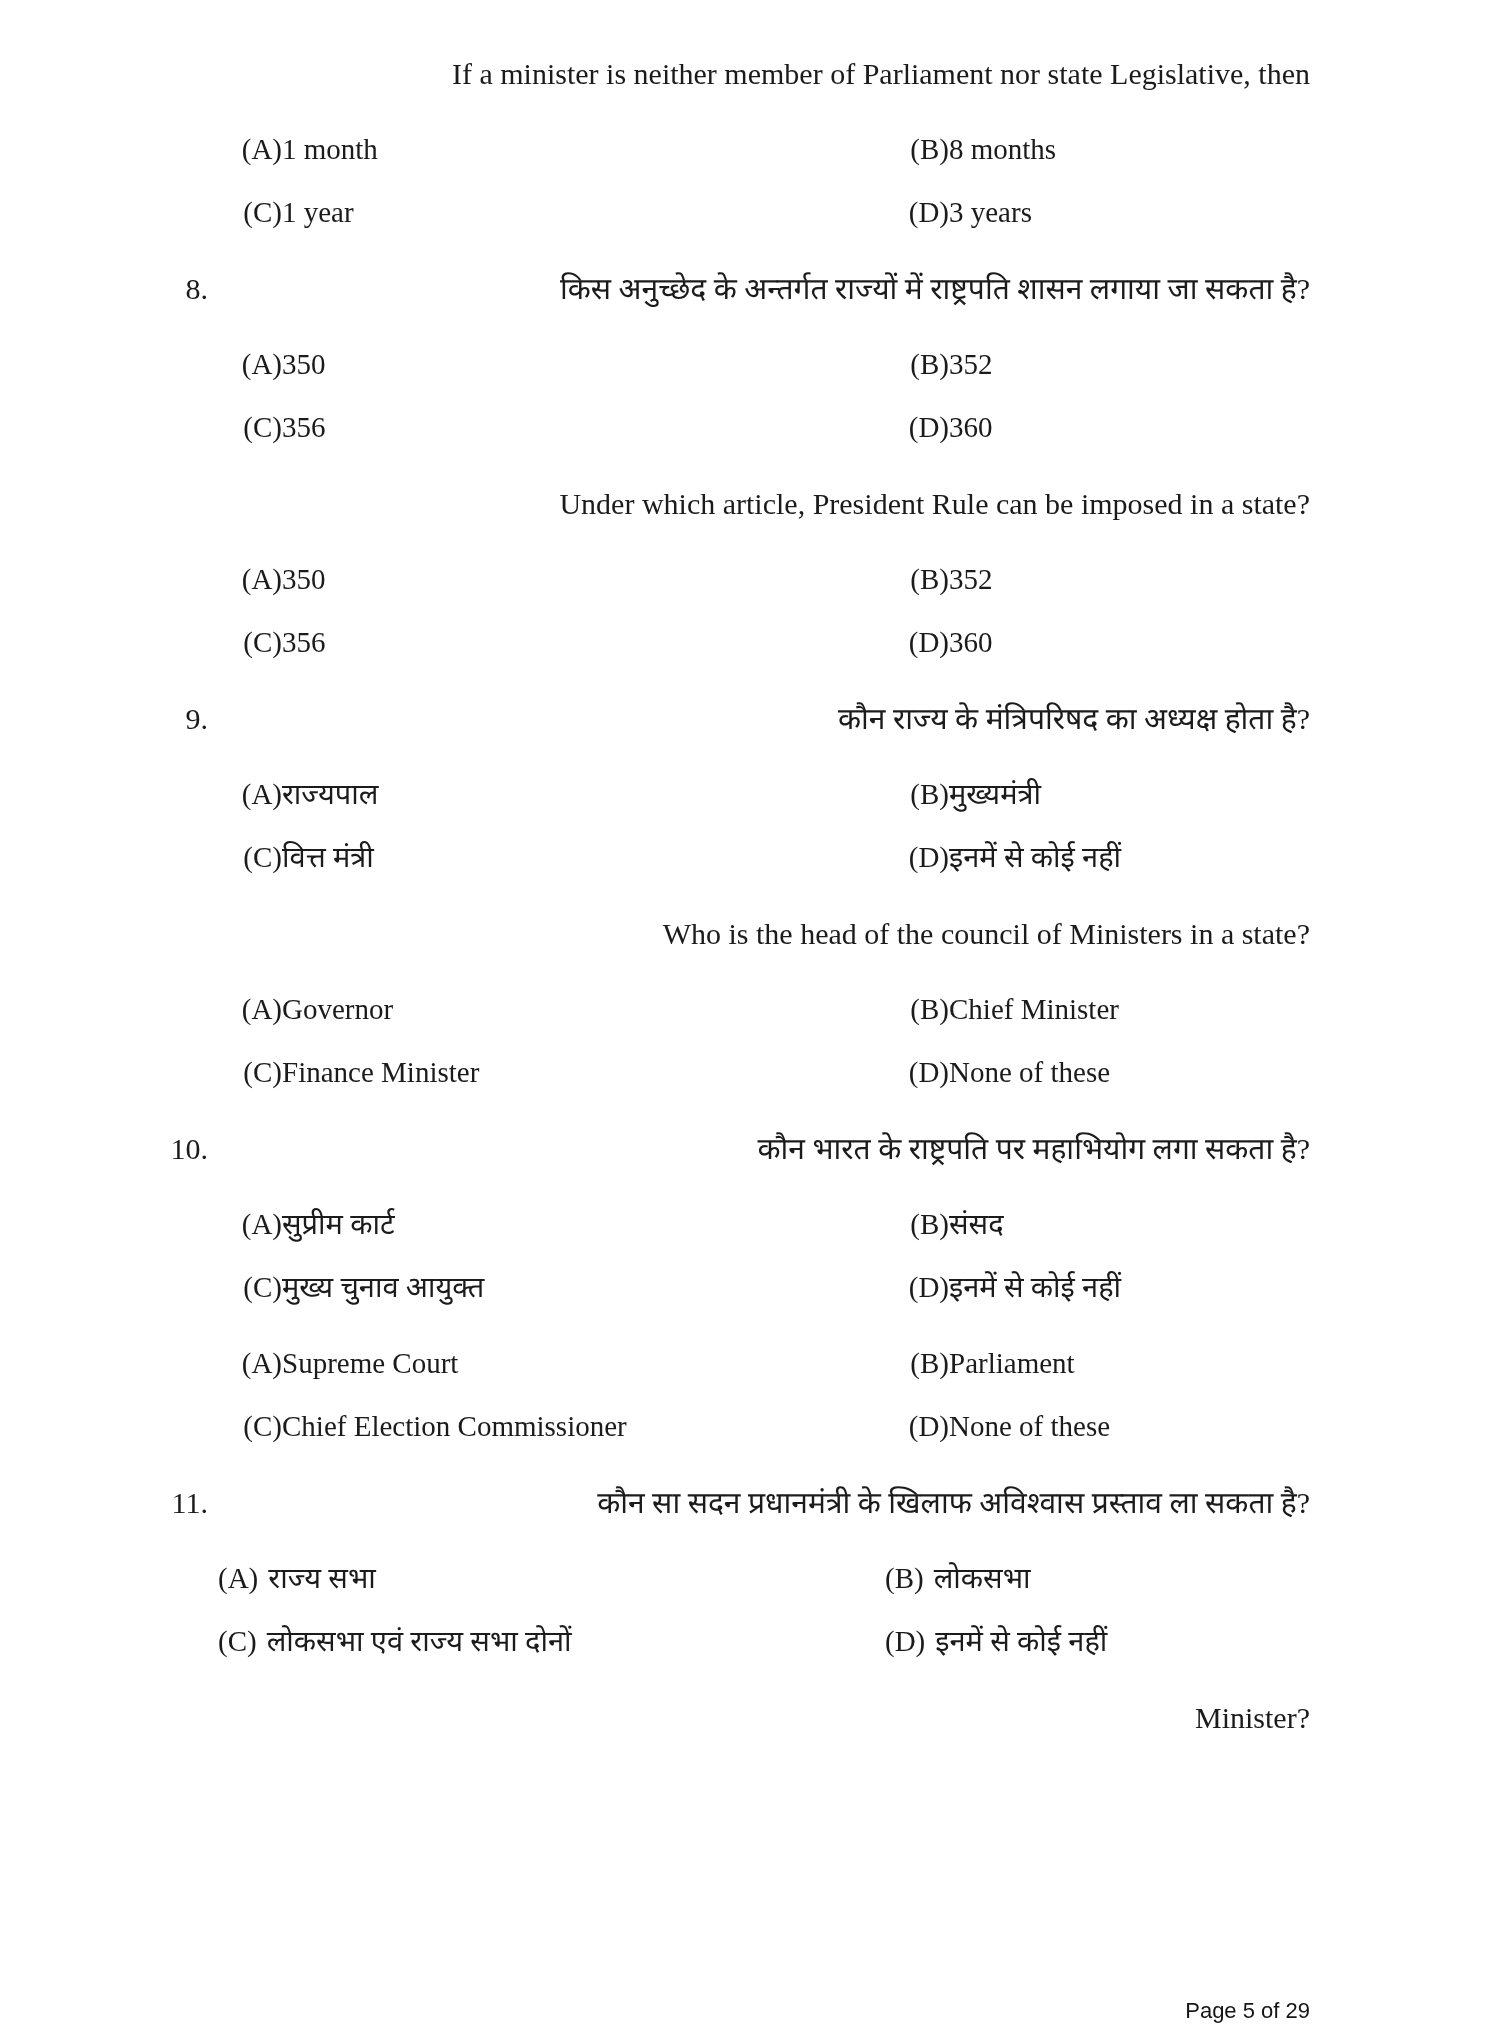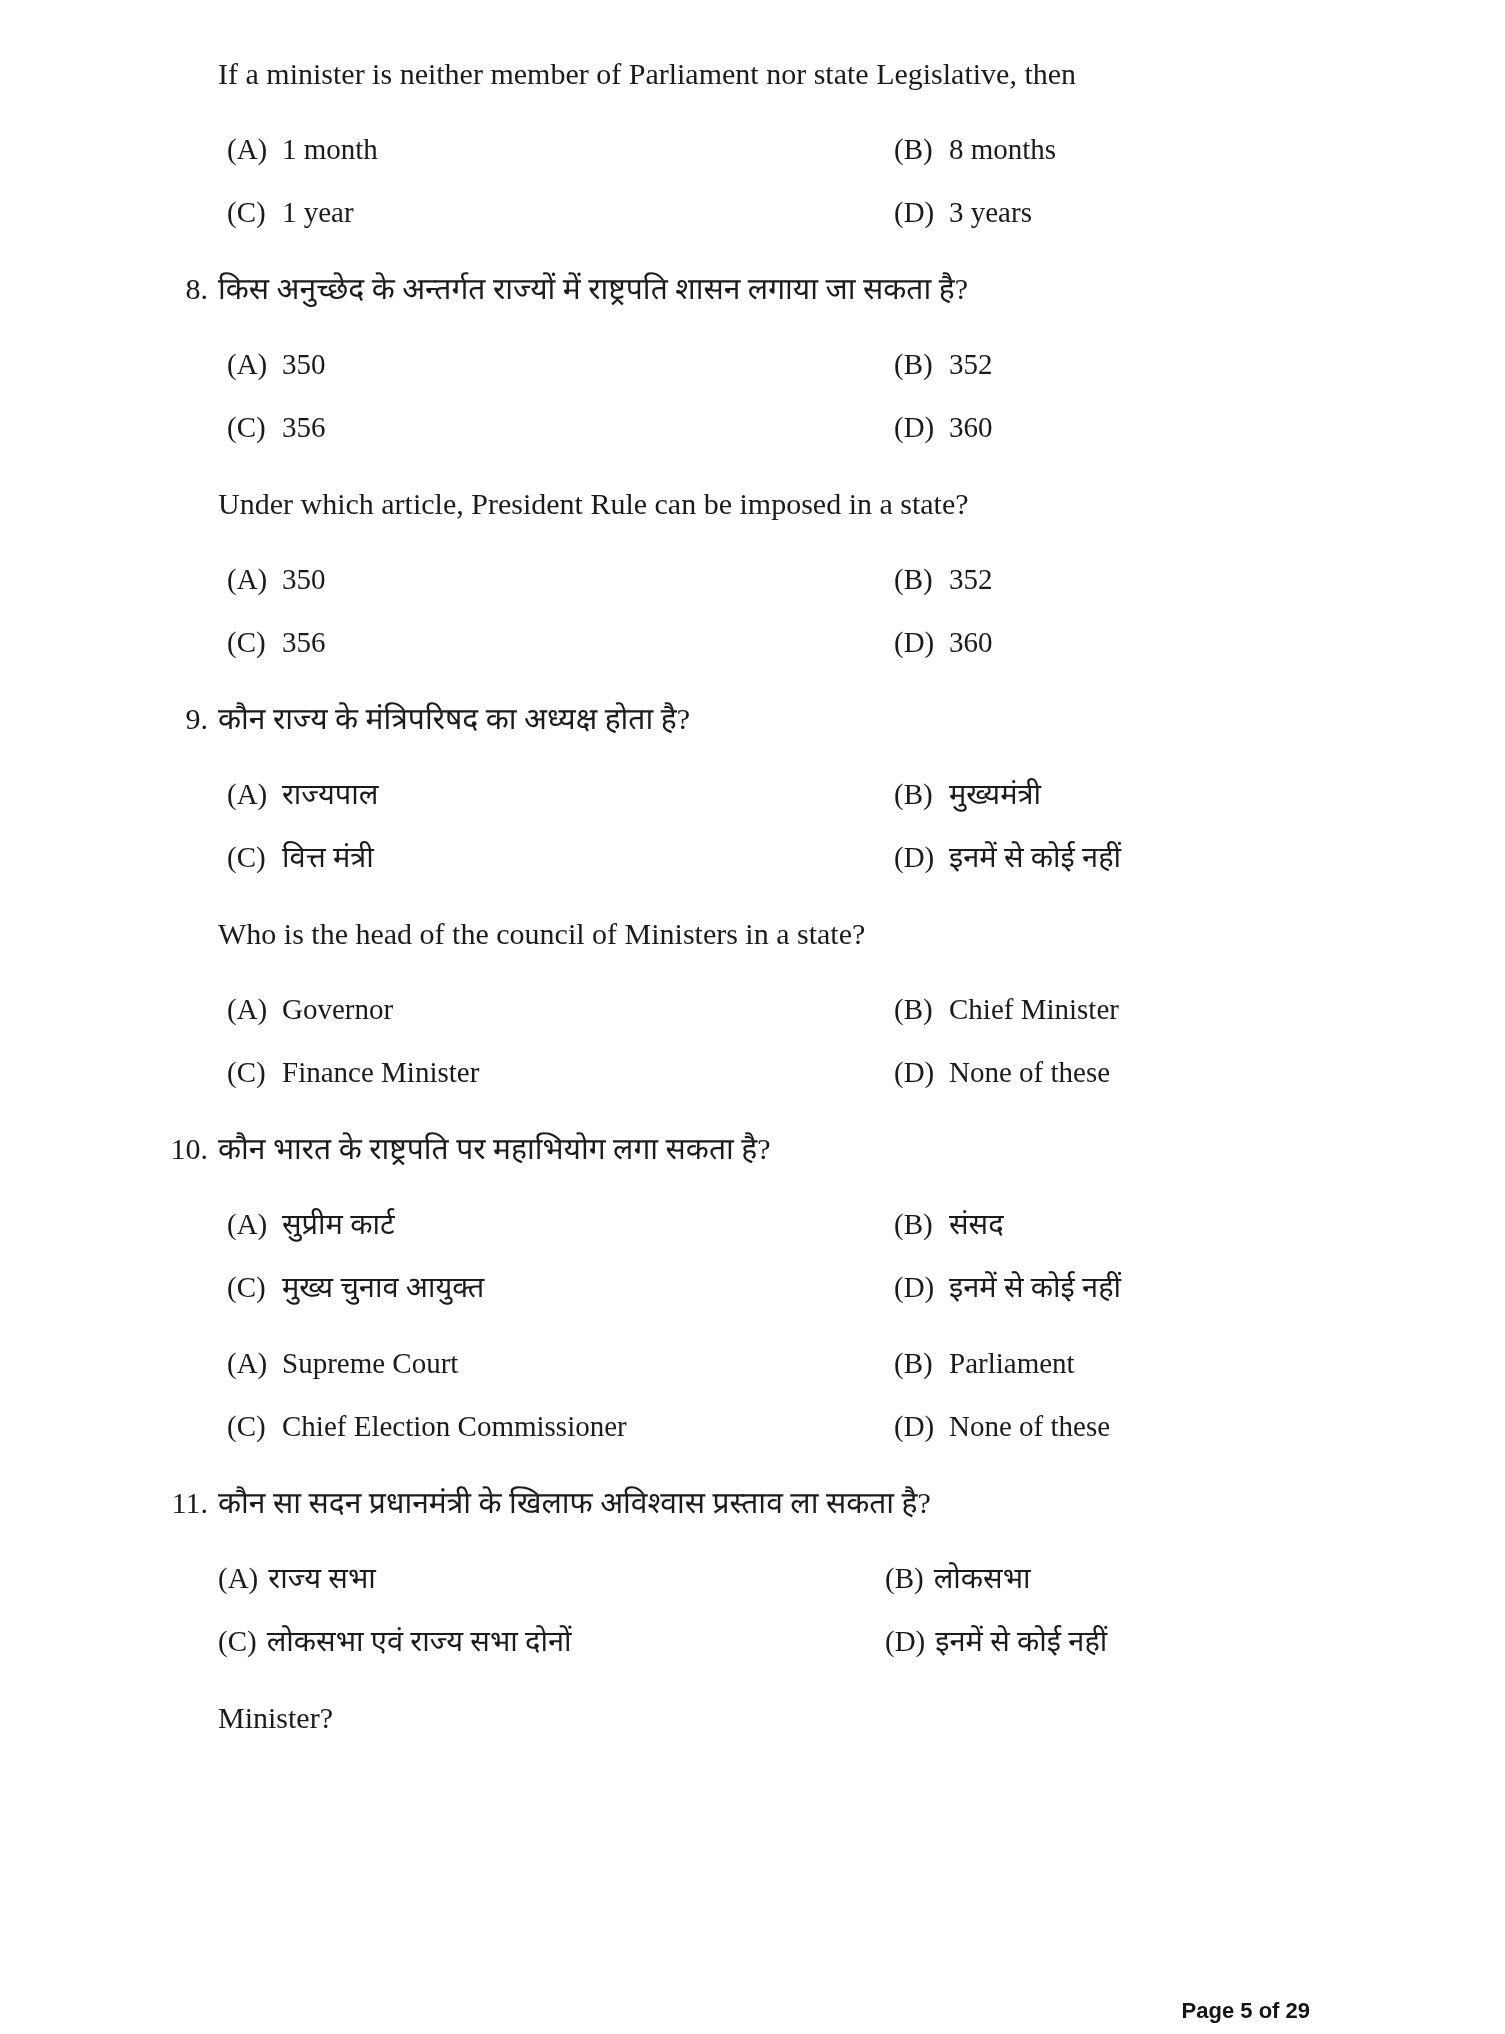--- a/index.html
+++ b/index.html
@@ -8,20 +8,21 @@
     background: #ffffff;
   }
   .page {
     position: relative;
     width: 1505px;
     height: 2034px;
     background: #ffffff;
     overflow: hidden;
     font-family: "Liberation Serif", "DejaVu Serif", serif;
     color: #1b1b1b;
+    text-align: right;
   }
   .content {
     position: absolute;
     left: 218px;
     top: 0;
     width: 1092px;
     padding-top: 42px;
   }
   .q-block { position: relative; }
   .q-line {
@@ -62,21 +63,21 @@
   .opt.compact .opt-label {
     flex: 0 0 auto;
     margin-right: 10px;
   }
   .footer {
     position: absolute;
     right: 195px;
     bottom: 10px;
     font-family: "Liberation Sans", "DejaVu Sans", sans-serif;
     font-size: 22px;
-    font-weight: 700;
+    font-weight: 400;
     color: #151515;
   }
 </style>
 </head>
 <body>
 
 <div class="page">
   <div class="content">
       <div class="q-block" lang="en">
         <div class="q-line">If a minister is neither member of Parliament nor state Legislative, then</div>

